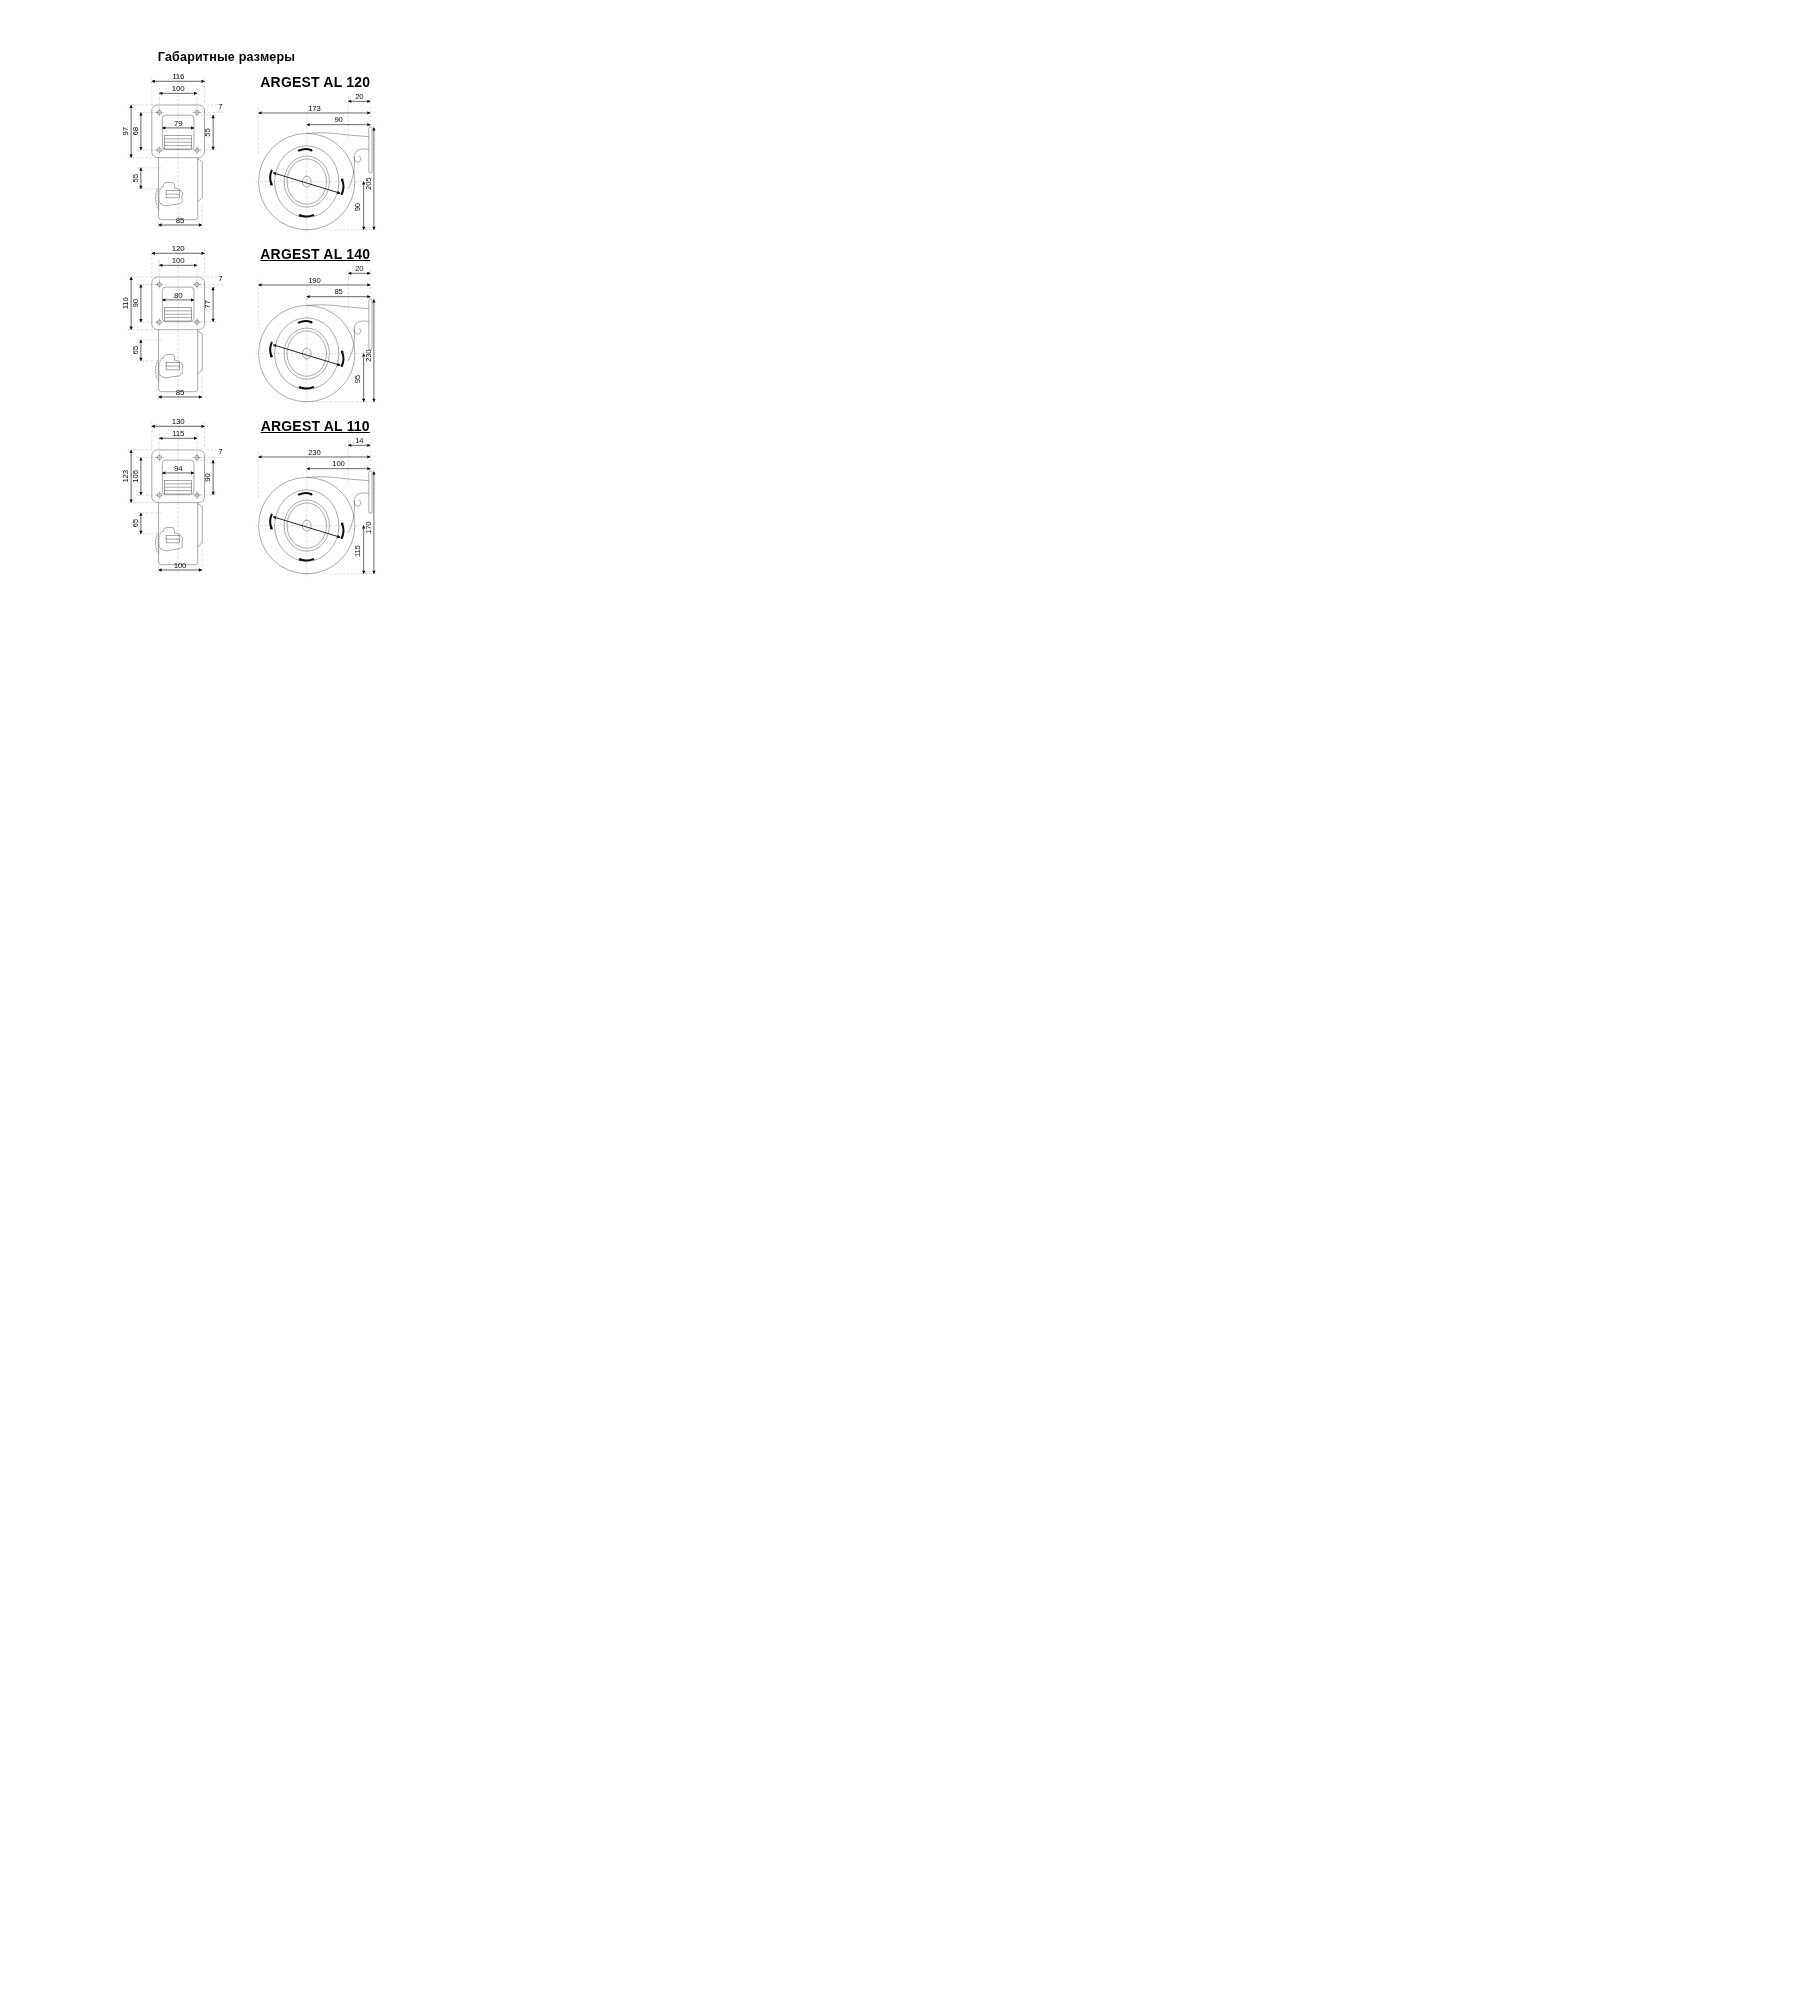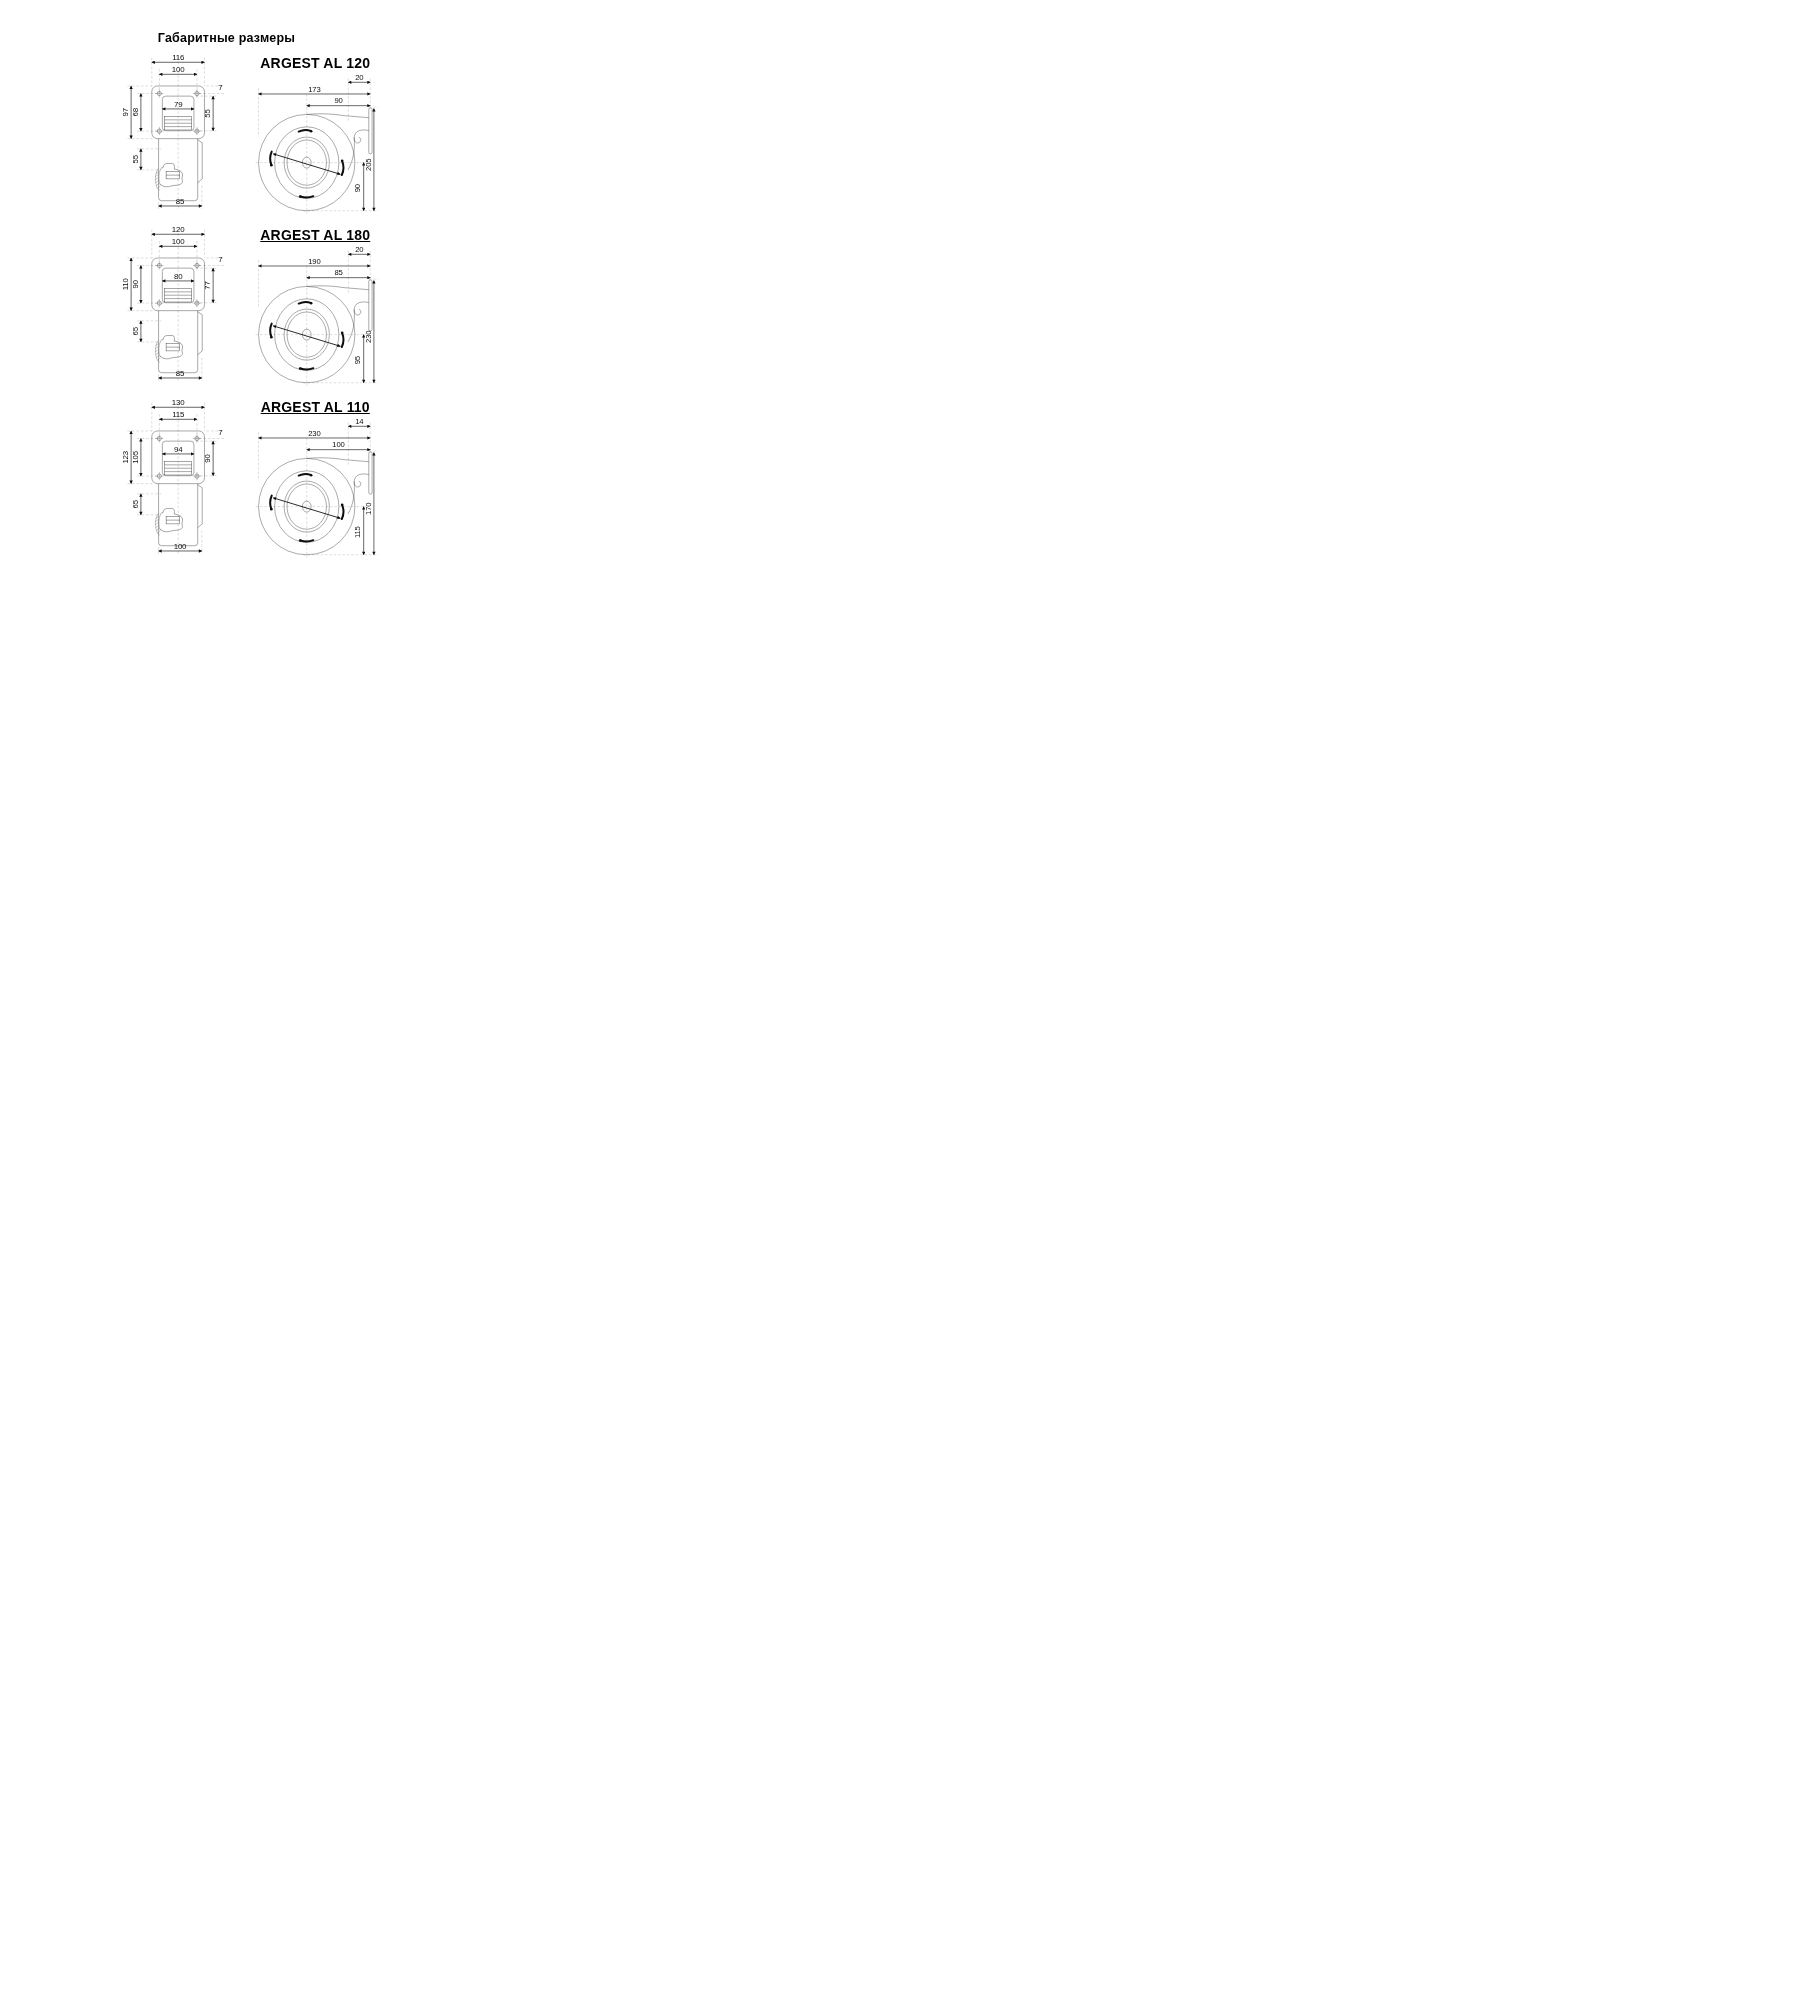--- a/index.html
+++ b/index.html
@@ -2,21 +2,21 @@
 <html style="font-size:6.4px"><head>
 <meta charset="utf-8">
 <style>
   html,body { margin:0; padding:0; background:#ffffff; }
   body {
     width:453px; height:605px;
     font-family:"Liberation Sans", sans-serif;
     color:#000;
     overflow:hidden;
   }
-  .page { padding-top:31px; }
+  .page { padding-top:50px; }
   h1.page-title {
     margin:0; text-align:center;
     font-size:12.5px; font-weight:bold; letter-spacing:0.2px;
   }
   .row { display:flex; justify-content:center; align-items:flex-start; gap:18.5px; margin-top:8.9px;margin-left:46px; }
   .row + .row { margin-top:5.6px;text-decoration:underline; }
   .right-col { display:flex; flex-direction:column; align-items:center; }
   h2.model-title { margin:0.8px 0 4px 0; font-size:14px; font-weight:bold; letter-spacing:0.2px; }
   svg.front-svg { width:113px; height:158px; }
   svg.side-svg  { width:135px; height:146px; }
@@ -268,21 +268,21 @@
         <line class="arrow" x1="258" y1="112" x2="258" y2="204"></line>
         <text x="250" y="158" text-anchor="middle" transform="rotate(-90 250 158)">77</text>
         <line class="arrow" x1="66" y1="252" x2="66" y2="308"></line>
         <text x="59" y="280" text-anchor="middle" transform="rotate(-90 59 280)">65</text>
         <line class="arrow" x1="113" y1="404" x2="228" y2="404"></line>
         <text x="170" y="398" text-anchor="middle">85</text>
       </g>
     </svg>
 
     <div class="right-col">
-      <h2 class="model-title">ARGEST AL 180</h2>
+      <h2 class="model-title">ARGEST AL 140</h2>
       <svg class="side-svg" viewBox="0 0 368 400">
         <g class="ext">
           <line x1="20" y1="240" x2="322" y2="240"></line>
           <line x1="160" y1="52" x2="160" y2="380"></line>
           <line x1="150" y1="372" x2="356" y2="372"></line>
           <line x1="28" y1="36" x2="28" y2="165"></line>
           <line x1="274" y1="10" x2="274" y2="130"></line>
           <line x1="334" y1="10" x2="334" y2="86"></line>
           <line x1="330" y1="88" x2="356" y2="88"></line>
         </g>

